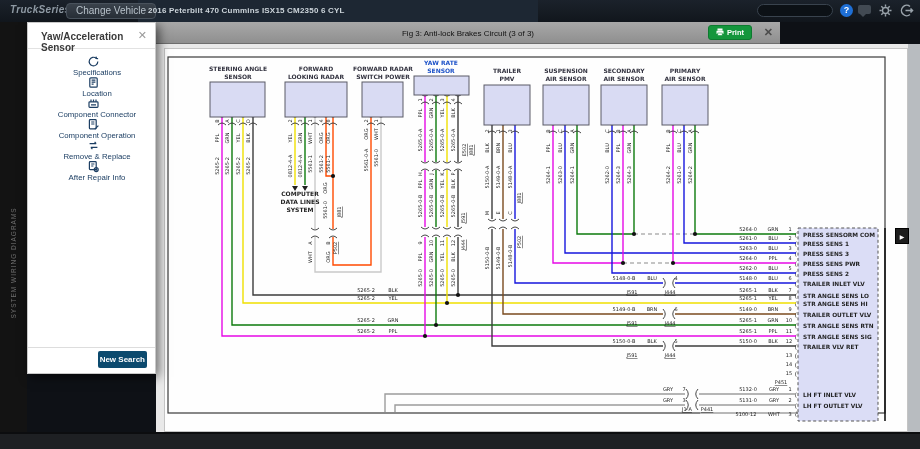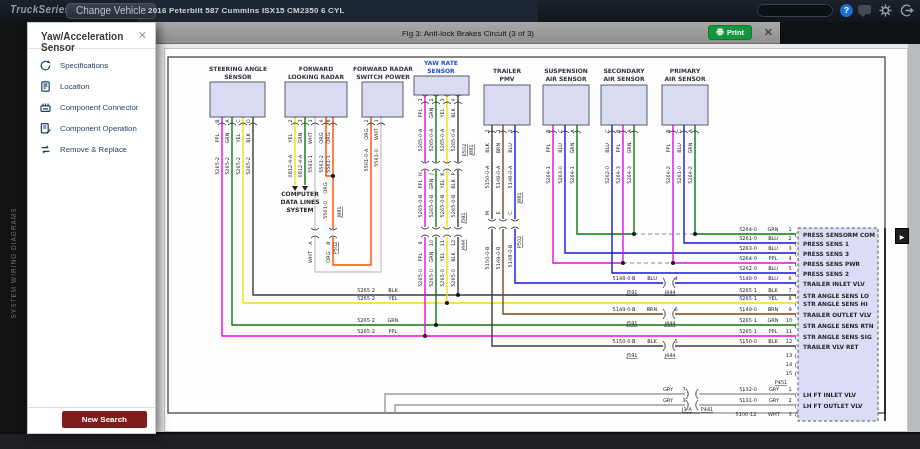--- a/index.html
+++ b/index.html
@@ -30,37 +30,37 @@
                   border-top-color:#424a53; }
   .svg-ic { position:absolute; top:3px; }
 
   
   .left-strip { position:absolute; left:0; top:22px; width:27px; height:410px;
                 background:#131313; z-index:20; }
   .strip-text { position:absolute; left:-62px; top:218px; width:150px; font-size:6.5px;
                 letter-spacing:1px; color:#6e6e6e; transform:rotate(-90deg); }
 
   
-  .panel { position:absolute; left:27px; top:22px; width:129px; height:412px;
+  .panel { position:absolute; left:27px; top:22px; width:129px; height:352px;
            background:#fff; z-index:30; box-shadow:3px 3px 10px rgba(0,0,0,.55);
            border:1px solid #c9c9c9; }
   .panel-head { position:absolute; left:0; top:0; width:100%; height:26px;
                 border-bottom:1px solid #e2e2e2; }
   .panel-title { position:absolute; left:13px; top:8px; font-size:10px; font-weight:bold;
                  color:#3a3a3a; }
   .panel-x { position:absolute; right:8px; top:6px; font-size:11px; color:#9a9a9a; }
   .panel-items { position:absolute; left:0; top:32px; width:100%; }
   .p-item { display:flex; align-items:center; height:21px; padding-left:11px;
-            cursor:pointer; }
+            cursor:pointer;flex-direction:column; }
   .p-item svg { flex:0 0 13px; margin-right:8px; }
   .p-item span.lbl { font-size:7.8px; color:#1c3e63; }
   .panel-foot { position:absolute; left:0; bottom:0; width:100%; height:26px;
                 border-top:1px solid #ddd; }
-  .new-search { position:absolute; right:8px; bottom:5px; height:17px; padding:0 20px;
-                background:#7f1d1d; border-radius:2px; color:#fff; font-size:8px;
+  .new-search { position:absolute; right:8px; bottom:5px; height:17px; padding:0 2px;
+                background:#0c4a6e; border-radius:2px; color:#fff; font-size:8px;
                 font-weight:bold; line-height:17px;text-align:right; }
 
   
   .viewer-head { position:absolute; left:156px; top:22px; width:624px; height:22px;
                  background:linear-gradient(#a8a8a8,#8f8f8f); border-bottom:1px solid #6e6e6e;
                  z-index:10; }
   .fig-title { position:absolute; left:0; top:7px; width:100%; text-align:center;
                font-size:8px; color:#121212; }
   .print-btn { position:absolute; right:28px; top:3px; height:15px; padding:0 7px;
                background:#14963c; border:1px solid #0d7a2f; border-radius:3px;
@@ -88,21 +88,21 @@
 </style>
 </head>
 <body>
 
 <div id="app">
 
   <div class="topbar">
     <span class="brand">TruckSeries</span>
     <span class="veh-bed"></span>
     <span class="chg-veh">Change Vehicle</span>
-    <span class="veh-title">2016 Peterbilt 587 Cummins ISX15 CM2350 6 CYL</span>
+    <span class="veh-title">2016 Peterbilt 470 Cummins ISX15 CM2350 6 CYL</span>
     <span class="top-pill"></span>
     <span class="help-ic">?</span>
     <span class="bub-ic"></span>
     <svg class="svg-ic" style="left:878px" width="15" height="15" viewBox="0 0 15 15">
       <circle cx="7.5" cy="7.5" r="3" fill="none" stroke="#9aa3ab" stroke-width="1.4"></circle>
       <g stroke="#9aa3ab" stroke-width="1.4">
         <path d="M7.5 1.5v2.2M7.5 11.3v2.2M1.5 7.5h2.2M11.3 7.5h2.2M3.3 3.3l1.5 1.5M10.2 10.2l1.5 1.5M11.7 3.3l-1.5 1.5M4.8 10.2l-1.5 1.5"></path>
       </g>
     </svg>
     <svg class="svg-ic" style="left:899px" width="15" height="15" viewBox="0 0 15 15">
@@ -147,20 +147,29 @@
             <rect x="2.4" y="1.6" width="6.8" height="9.2" rx="0.8"></rect>
             <path d="M4.2 4h3.2M4.2 6h3.2M7.8 11.2l3.6-3.6"></path>
           </svg>
           <span class="lbl">Component Operation</span>
         </div>
         <div class="p-item">
           <svg width="13" height="13" viewBox="0 0 13 13" fill="none" stroke="#1c3e63" stroke-width="1.2">
             <path d="M2.6 4.6h6.6M9.2 4.6L7.6 2.9M10.4 8.4H3.8M3.8 8.4l1.6 1.7"></path>
           </svg>
           <span class="lbl">Remove &amp; Replace</span>
+        </div>
+        <div class="p-item">
+          <svg width="13" height="13" viewBox="0 0 13 13" fill="none" stroke="#1c3e63" stroke-width="1.2">
+            <rect x="2.4" y="1.6" width="6.8" height="8" rx="0.8"></rect>
+            <path d="M4.2 4h3.2M4.2 6h2.2"></path>
+            <circle cx="9.2" cy="9.6" r="2"></circle>
+            <circle cx="9.2" cy="9.6" r="0.6"></circle>
+          </svg>
+          <span class="lbl">After Repair Info</span>
         </div>
       </div>
     <div class="panel-foot">
       <span class="new-search">New Search</span>
     </div>
   </div>
 
   <div class="viewer-head">
     <div class="fig-title">Fig 3: Anti-lock Brakes Circuit (3 of 3)</div>
     <span class="print-btn"><svg width="8" height="8" viewBox="0 0 8 8">

